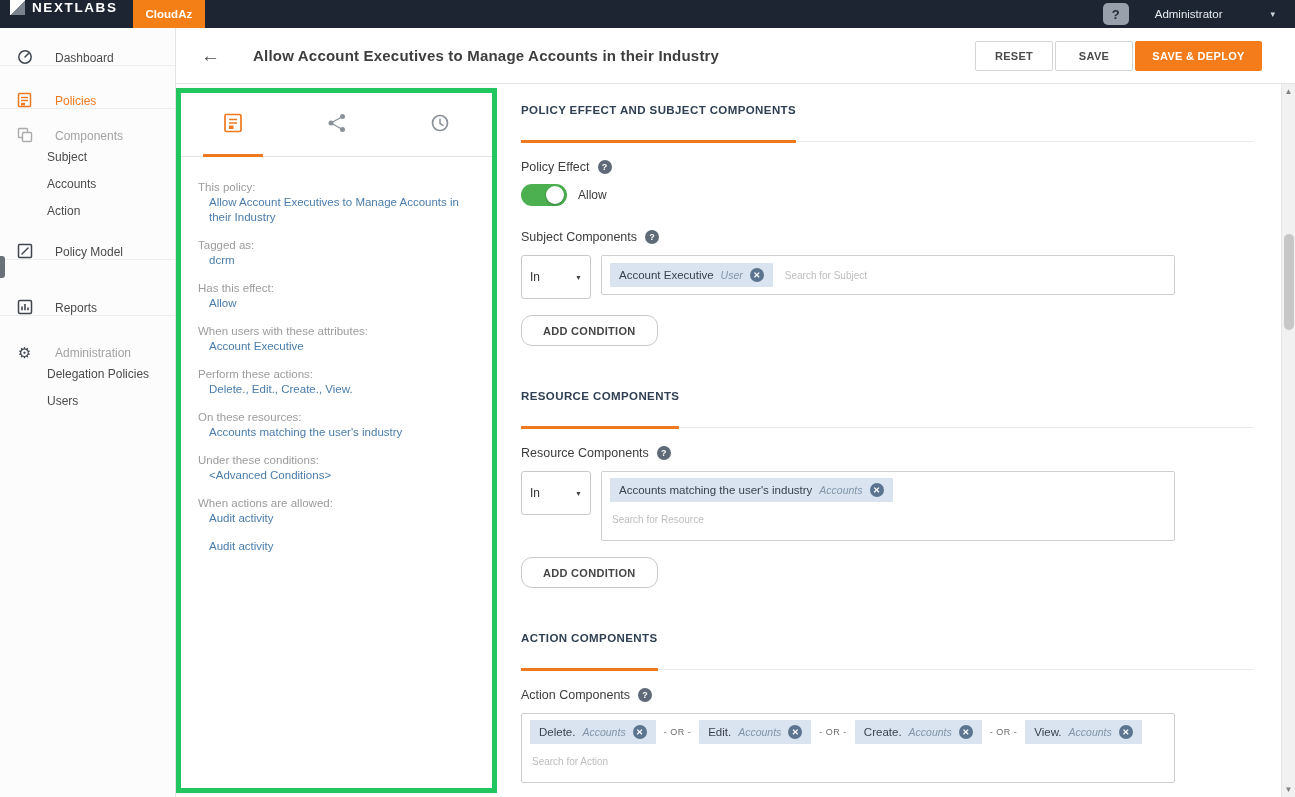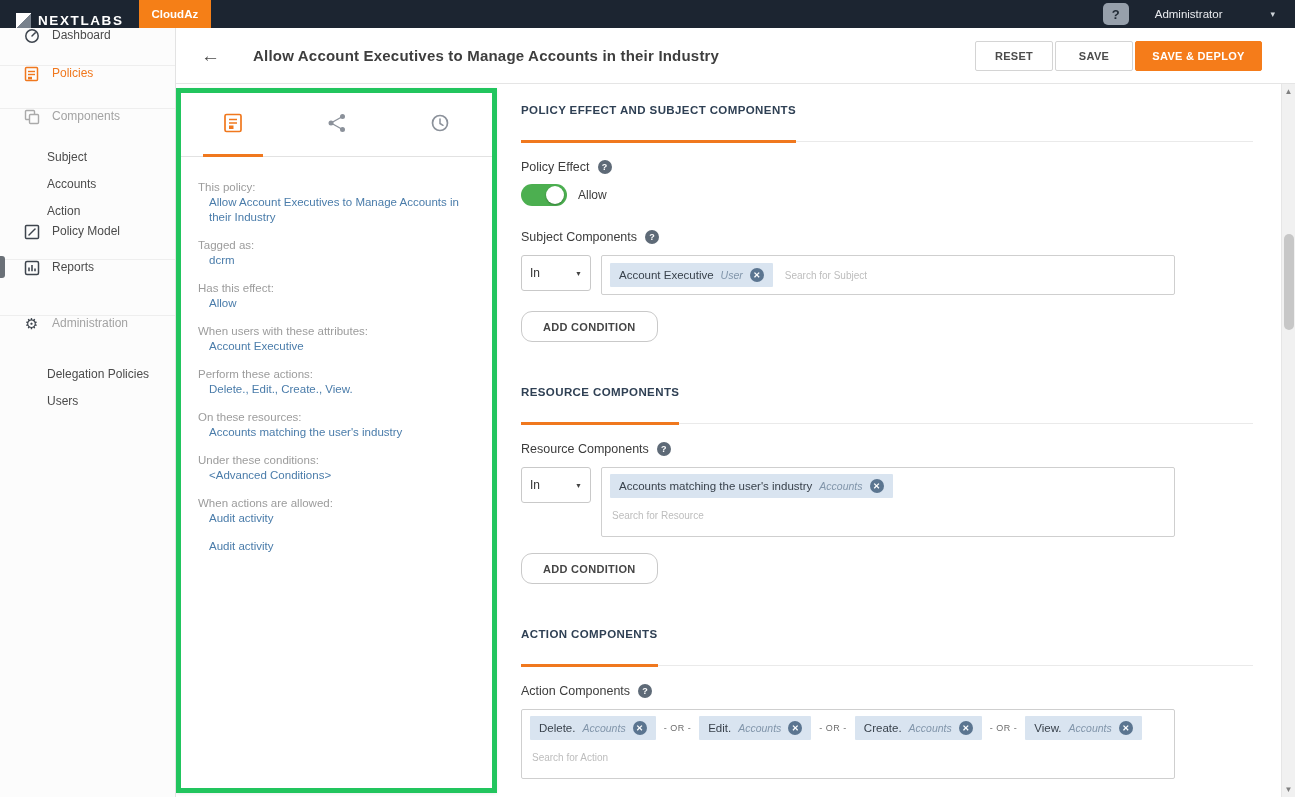--- a/index.html
+++ b/index.html
@@ -1,32 +1,32 @@
 <!DOCTYPE html>
 <html><head>
 <meta charset="utf-8">
 <style>
   *{margin:0;padding:0;box-sizing:border-box}
   html,body{width:1295px;height:797px}
   body{font-family:"Liberation Sans",sans-serif;background:#fff;position:relative;overflow:hidden;color:#3c3c3c}
 
   
   .topbar{position:absolute;top:0;left:0;right:0;height:28px;background:#1c2531;display:flex;align-items:center;z-index:30}
-  .brand{display:flex;align-items:flex-end;gap:7px;padding-left:16px;height:100%}
+  .brand{display:flex;align-items:flex-start;gap:7px;padding-left:10px;height:100%}
   .brand-mark{width:15px;height:15px;background:linear-gradient(135deg,#ffffff 0 52%,#79828d 52%)}
   .brand-name{color:#fff;font-size:13.5px;font-weight:bold;letter-spacing:1.6px}
   .product-tab{margin-left:15px;height:28px;background:#f57f17;color:#fff;font-size:11.5px;font-weight:bold;display:flex;align-items:center;padding:0 13px;cursor:pointer}
   .topbar-right{margin-left:auto;display:flex;align-items:center}
   .help-btn{width:26px;height:22px;border-radius:5px;background:#97a0ab;color:#222b36;font-weight:bold;font-size:13px;display:flex;align-items:center;justify-content:center;cursor:pointer}
   .user-menu{display:flex;align-items:center;color:#e8eaee;font-size:11.5px;margin-left:26px;padding-right:20px;gap:48px;cursor:pointer}
   .user-chevron{font-size:9px;color:#cfd4da}
 
   
   .sidebar{position:absolute;top:28px;left:0;bottom:0;width:176px;background:#fcfcfc;border-right:1px solid #e3e3e3;z-index:20}
-  .side-item{display:flex;align-items:flex-start;gap:12px;padding-left:23px;font-size:12px;color:#4b4b4b;cursor:pointer}
+  .side-item{display:flex;align-items:flex-end;gap:22px;padding-left:16px;font-size:12px;color:#4b4b4b;cursor:pointer}
   .side-item .sicon{width:17px;display:flex;justify-content:center;align-items:center}
   .r-dash{height:38px;border-bottom:1px solid #eeeeee}
   .r-pol{height:43px;border-bottom:1px solid #eeeeee;color:#f0781e}
   .r-comp{height:34px;color:#a3a3a3;cursor:default}
   .r-pm{height:36px;border-bottom:1px solid #eeeeee}
   .r-rep{height:56px;border-bottom:1px solid #eeeeee}
   .r-admin{height:44px;color:#a3a3a3}
   .side-sub{height:27px;padding-left:47px;font-size:12px;color:#4b4b4b;display:flex;align-items:center;cursor:pointer}
   .gear-glyph{font-size:15px;color:#3e454e;line-height:1}
   .side-handle{position:absolute;left:0;top:228px;width:5px;height:22px;background:#6a7077;border-radius:0 3px 3px 0;cursor:pointer}
@@ -59,21 +59,21 @@
   .sec-head span{display:inline-block;font-size:11.5px;font-weight:bold;color:#2f4054;letter-spacing:.4px;padding-bottom:24px;border-bottom:3px solid #f0781e;margin-bottom:-2px}
   .mt-sec{margin-top:40px}
   .field-label{font-size:12.5px;color:#3c3c3c;display:flex;align-items:center;gap:8px;margin-top:18px}
   .field-label.mt24{margin-top:24px}
   .help{width:14px;height:14px;border-radius:50%;background:#5e6a77;color:#fff;font-size:9px;font-weight:bold;display:inline-flex;align-items:center;justify-content:center;cursor:pointer;flex:none}
   .toggle-row{display:flex;align-items:center;gap:11px;margin-top:10px}
   .toggle{width:46px;height:22px;border-radius:11px;background:#4caf50;position:relative;cursor:pointer;flex:none}
   .knob{position:absolute;top:2px;right:3px;width:18px;height:18px;border-radius:50%;background:#fff;box-shadow:0 1px 2px rgba(0,0,0,.3)}
   .toggle-label{font-size:12px;color:#3c3c3c}
   .input-row{display:flex;gap:10px;margin-top:11px;padding-right:78px;align-items:flex-start}
-  .select{width:70px;height:36px;border:1px solid #c9c9c9;border-radius:3px;background:#fff;display:flex;align-items:center;justify-content:space-between;padding:0 8px;font-size:12px;color:#333;cursor:pointer;flex:none}
+  .select{width:70px;height:44px;border:1px solid #c9c9c9;border-radius:3px;background:#fff;display:flex;align-items:center;justify-content:space-between;padding:0 8px;font-size:12px;color:#333;cursor:pointer;flex:none}
   .select .arrow{font-size:7px;color:#444}
   .chip-box{flex:1;min-height:40px;border:1px solid #cfcfcf;border-radius:2px;background:#fff;padding:6px 8px;display:flex;align-items:center;flex-wrap:wrap;cursor:text}
   .chip-box.tall{min-height:70px;display:block}
   .chips-line{display:flex;align-items:center;flex-wrap:wrap;gap:8px}
   .chip{display:inline-flex;align-items:center;gap:7px;background:#d9e4f0;padding:5px 9px;font-size:11.5px;color:#39424c;border-radius:1px;white-space:nowrap}
   .ctype{font-style:italic;color:#8195aa;font-size:10.5px}
   .cremove{width:14px;height:14px;border-radius:50%;background:#5b7590;color:#fff;font-size:8.5px;font-weight:bold;display:inline-flex;align-items:center;justify-content:center;cursor:pointer;flex:none}
   .placeholder{color:#bdbdbd;font-size:10px}
   .ml12{margin-left:12px}
   .ph-line{margin-top:12px;margin-left:2px}

